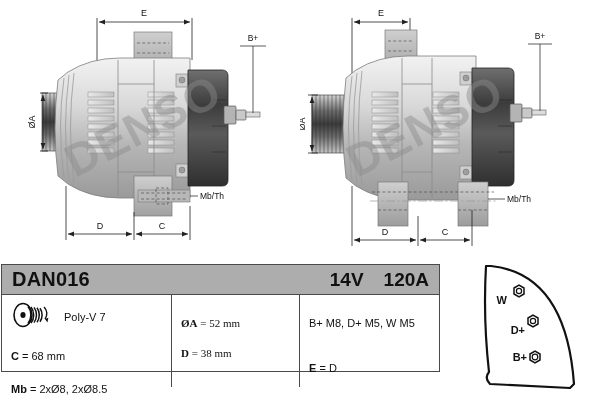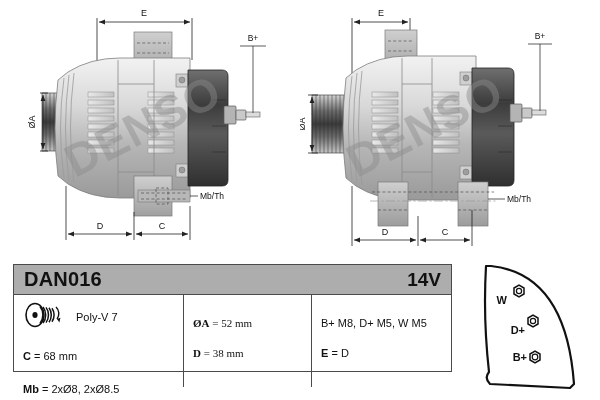--- a/index.html
+++ b/index.html
@@ -15,21 +15,21 @@
 
   .svgwrap{position:absolute;inset:0;}
   .svgwrap svg{display:block;width:100%;height:100%;}
 
   .dimtext{font-family:"Liberation Sans",sans-serif;font-size:9px;fill:#111;}
   .labeltext{font-family:"Liberation Sans",sans-serif;font-size:8.5px;fill:#111;}
   .wm{font-family:"Liberation Sans",sans-serif;font-size:46px;font-weight:bold;
       fill:#8b8b8b;opacity:.45;letter-spacing:1px;}
 
   
-  #spec-table{position:absolute;left:13px;top:264px;width:439px;height:108px;
+  #spec-table{position:absolute;left:1px;top:264px;width:439px;height:108px;
     border:1.5px solid #4a4a4a;box-sizing:border-box;background:#fff;}
 
   #spec-header{height:30px;background:#adadad;border-bottom:1.5px solid #4a4a4a;
     display:flex;align-items:center;box-sizing:border-box;padding:0 10px;}
   #spec-header .part{font-size:20px;font-weight:bold;color:#111;letter-spacing:.2px;}
   #spec-header .ratings{margin-left:auto;display:flex;gap:20px;}
   #spec-header .ratings span{font-size:19px;font-weight:bold;color:#111;}
 
   #spec-body{display:flex;height:92px;box-sizing:border-box;}
   .spec-col{box-sizing:border-box;padding:9px 9px 0 9px;position:relative;}
@@ -397,20 +397,21 @@
       </svg>
     </div>
   </div>
 
   <div id="spec-table">
 
     <div id="spec-header">
       <span class="part">DAN016</span>
       <span class="ratings">
         <span>14V</span>
+        <span>120A</span>
       </span>
     </div>
 
     <div id="spec-body">
 
       <div class="spec-col" id="col-1">
         <div class="pulley-row">
           <span>
             <svg width="46" height="26" viewBox="0 0 46 26">
               <ellipse cx="12" cy="13" rx="9" ry="11.5" fill="#fff" stroke="#111" stroke-width="1.6"></ellipse>
@@ -444,21 +445,21 @@
           <span>= 52 mm</span>
         </div>
         <div class="spec-line" style="margin-top:17px">
           <b>D</b>
           <span>= 38 mm</span>
         </div>
       </div>
 
       <div class="spec-col" id="col-3">
         <div class="spec-line" style="margin-top:13px;font-weight:normal">B+ M8, D+ M5, W M5</div>
-        <div class="spec-line" style="margin-top:17px">
+        <div class="spec-line" style="margin-top:32px">
           <b>E</b>
           <span>= D</span>
         </div>
       </div>
 
     </div>
   </div>
 
   <div id="terminal-plate">
     <svg viewBox="0 0 125 138" preserveAspectRatio="xMidYMid meet">

